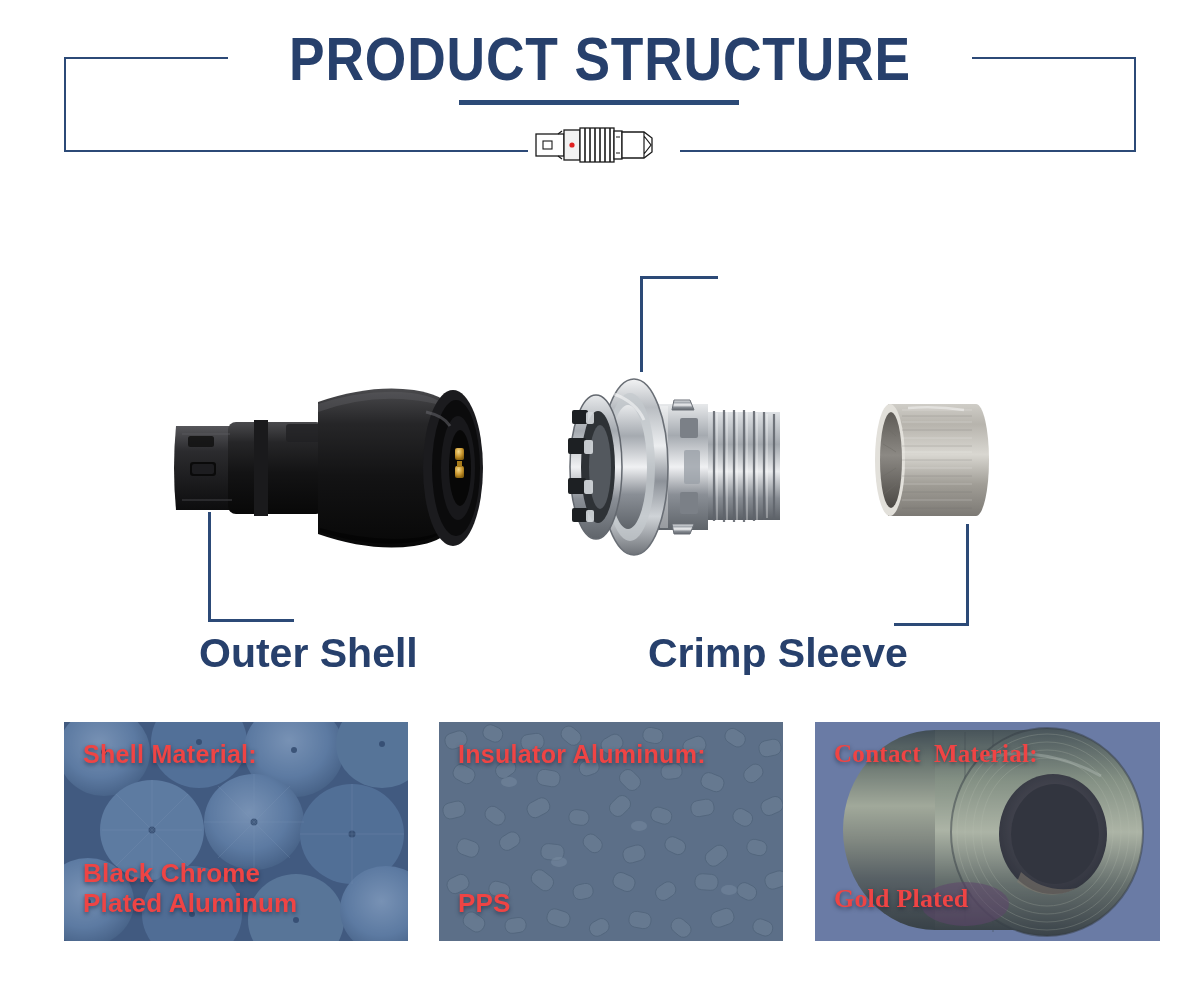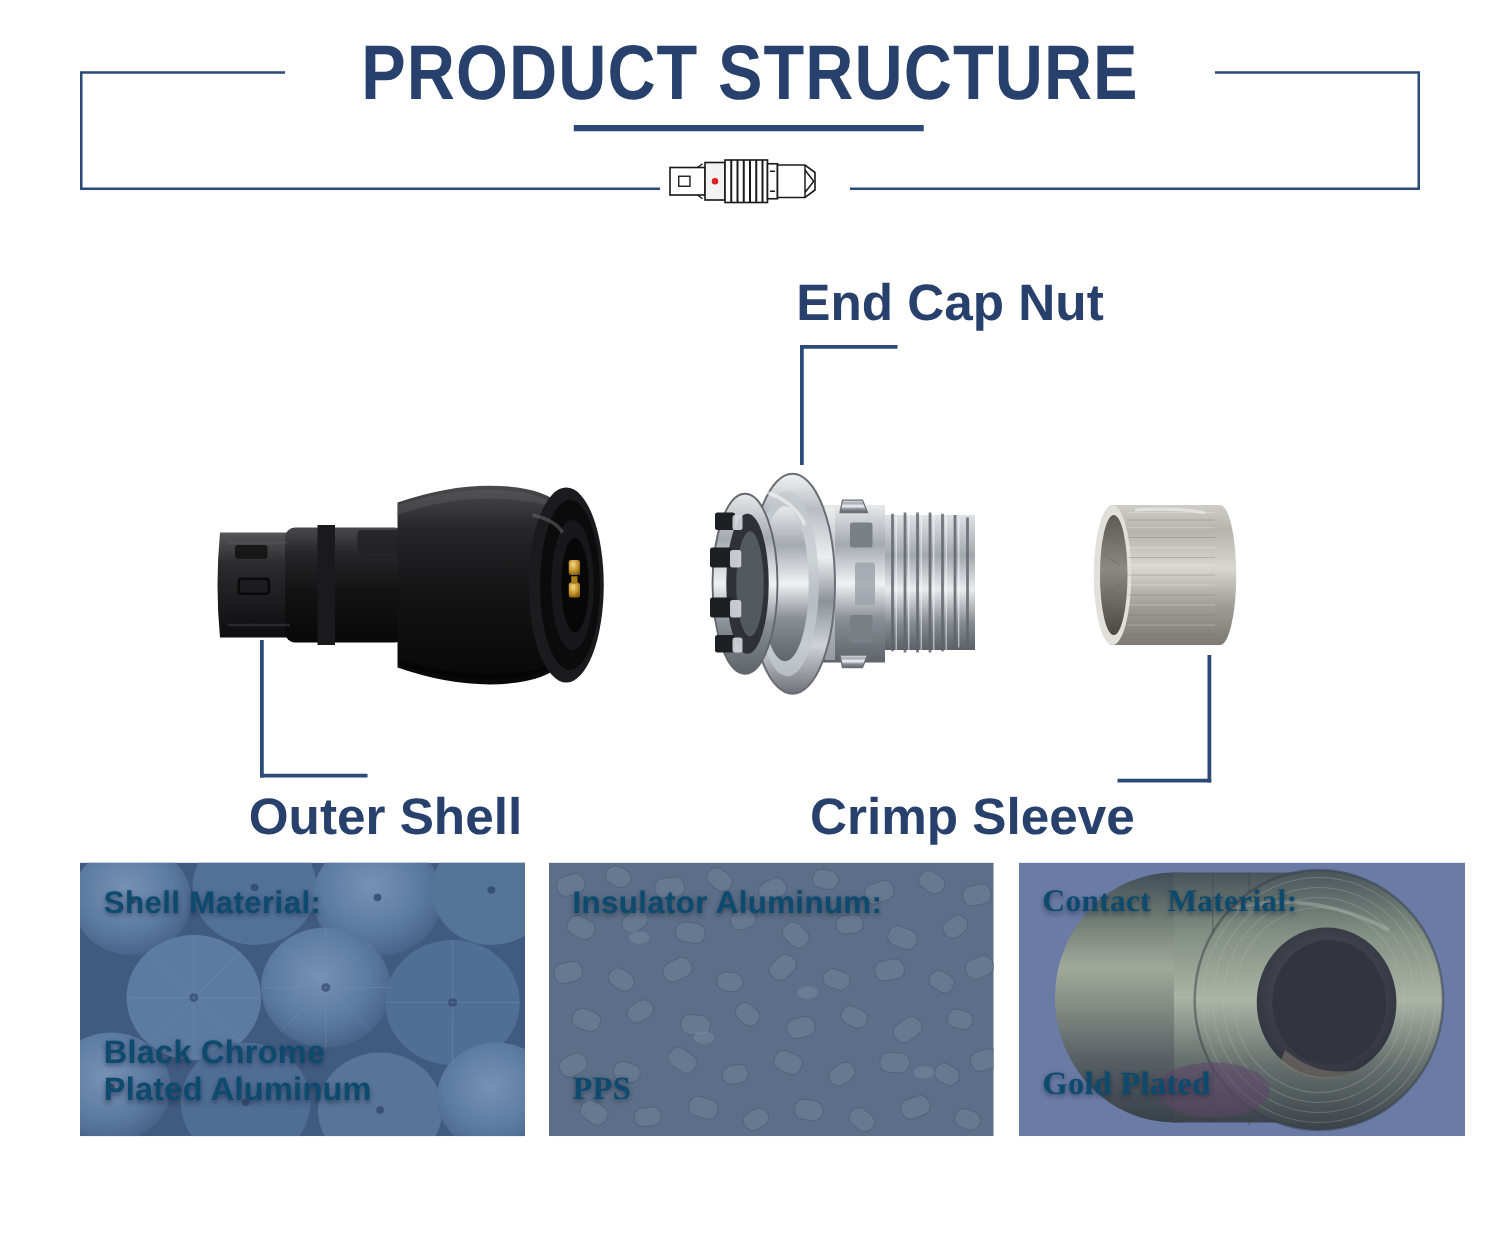--- a/index.html
+++ b/index.html
@@ -71,24 +71,23 @@
   #part-outer{left:168px;top:378px;width:340px;height:180px;}
 
   
   #part-endcap{left:556px;top:372px;width:232px;height:190px;}
 
   
   #part-crimp{left:868px;top:392px;width:122px;height:136px;}
 
   
   .card{
-    position:absolute;top:690px;height:219px;
+    position:absolute;top:722px;height:219px;
     overflow:hidden;
-    color:#0c4a6e;
-    padding-left:12px;
+    color:#ef4444;
   }
   #card-0{left:64px;width:344px;}
   #card-1{left:439px;width:344px;}
   #card-2{left:815px;width:345px;font-family:Liberation Serif, serif;}
 
   .card-bg{position:absolute;left:0;top:0;width:100%;height:100%;}
 
   .card-title{
     position:absolute;left:19px;top:18px;
     font-size:25px;font-weight:bold;
@@ -299,21 +298,20 @@
   <div class="leader">
     <span style="left:208px;top:512px;width:3px;height:110px;"></span>
     <span style="left:208px;top:619px;width:86px;height:3px;"></span>
   </div>
 
   <div class="leader">
     <span style="left:966px;top:524px;width:3px;height:102px;"></span>
     <span style="left:894px;top:623px;width:75px;height:3px;"></span>
   </div>
 
-  <div class="part-label" id="lbl-endcap">End Cap Nut</div>
   <div class="part-label" id="lbl-crimp">Crimp Sleeve</div>
   <div class="part-label" id="lbl-outer">Outer Shell</div>
 
   <div class="card" id="card-0">
     <svg class="card-bg" viewBox="0 0 344 219" preserveAspectRatio="none">
       <defs>
         <radialGradient id="billet" cx="50%" cy="45%" r="62%">
           <stop offset="0%" stop-color="#8fa6c4"></stop>
           <stop offset="55%" stop-color="#6b87ab"></stop>
           <stop offset="100%" stop-color="#4a6party"></stop>
@@ -425,21 +423,21 @@
       </g>
       <g fill="#8a9cb0" opacity=".45">
         <ellipse cx="70" cy="60" rx="8" ry="5"></ellipse>
         <ellipse cx="200" cy="104" rx="8" ry="5"></ellipse>
         <ellipse cx="290" cy="168" rx="8" ry="5"></ellipse>
         <ellipse cx="120" cy="140" rx="8" ry="5"></ellipse>
       </g>
       <rect width="344" height="219" fill="#5a6f87" opacity=".28"></rect>
     </svg>
     <div class="card-title">Insulator Aluminum:</div>
-    <div class="card-value" style="white-space:pre-line;font-family:Liberation Serif, serif;">PPS</div>
+    <div class="card-value" style="white-space:pre-line;">PPS</div>
   </div>
 
   <div class="card" id="card-2">
     <svg class="card-bg" viewBox="0 0 345 219" preserveAspectRatio="none">
       <defs>
         <linearGradient id="coilG" x1="0" y1="0" x2="0" y2="1">
           <stop offset="0%" stop-color="#2f3a33"></stop>
           <stop offset="18%" stop-color="#707a5e"></stop>
           <stop offset="38%" stop-color="#b9bd96"></stop>
           <stop offset="55%" stop-color="#8c8f72"></stop>

